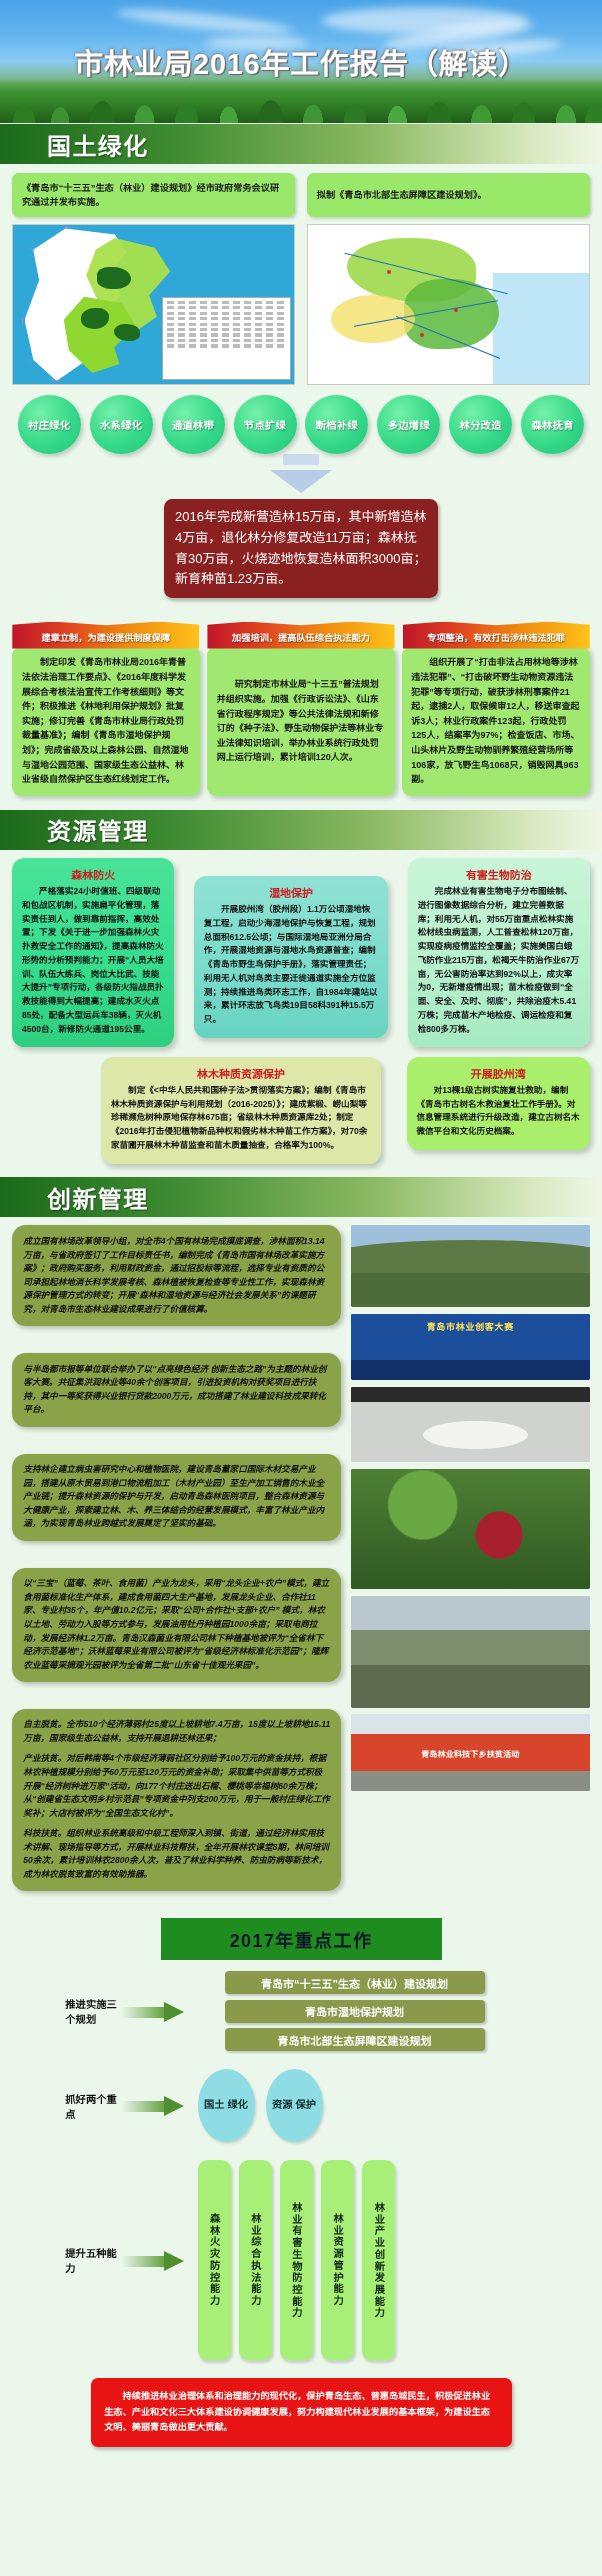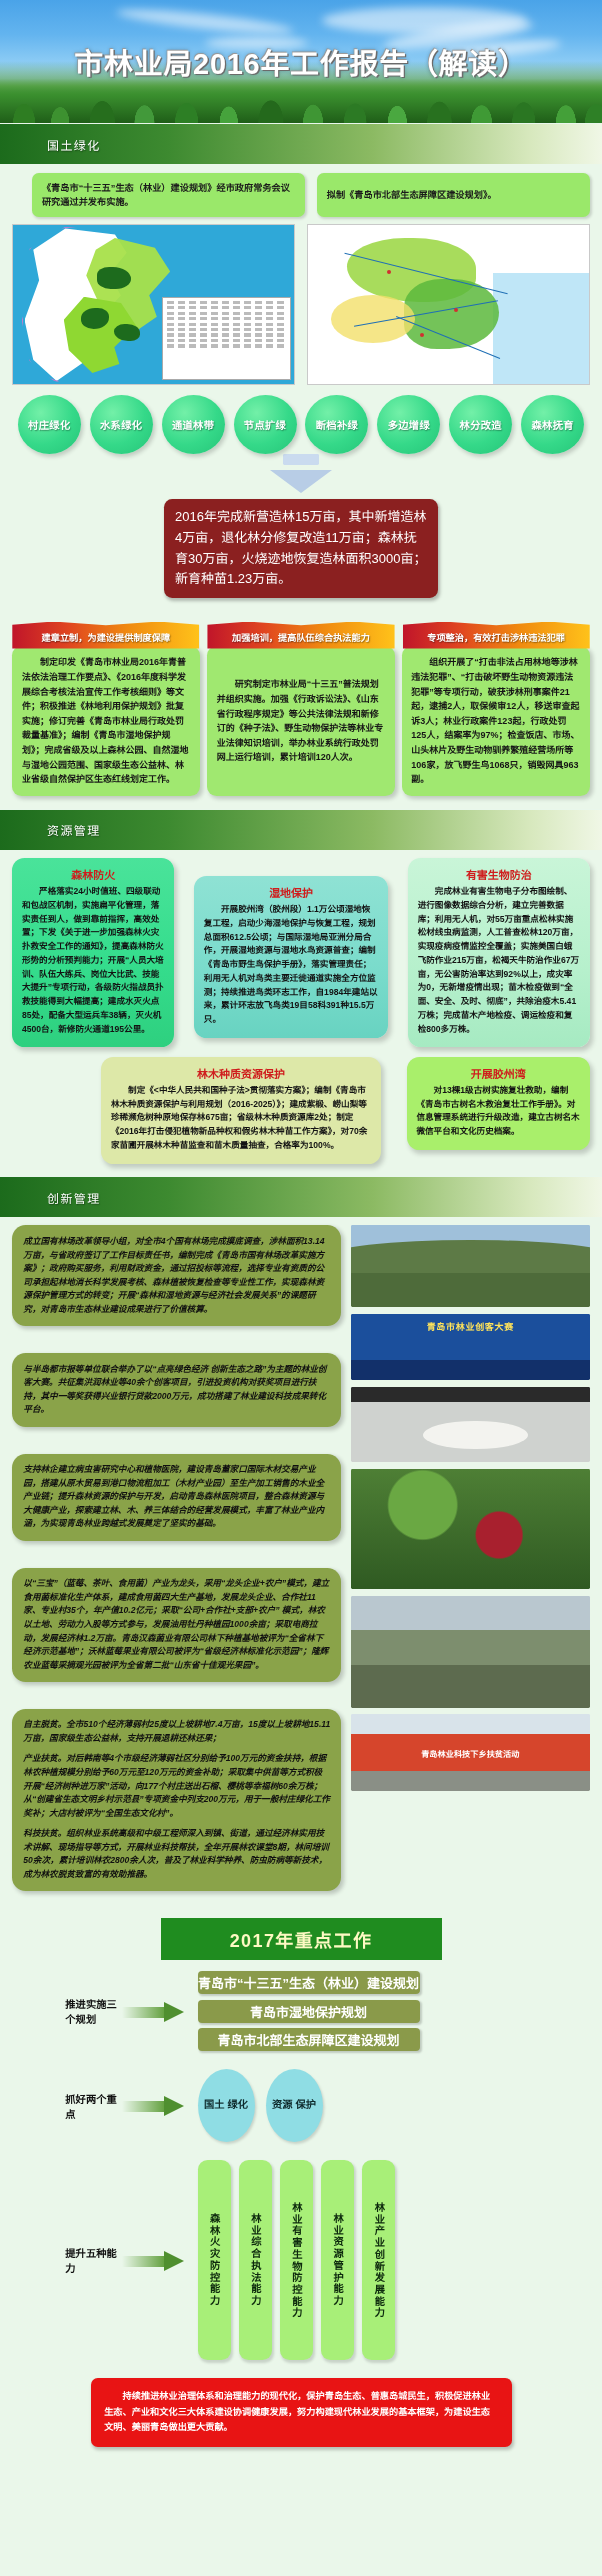--- a/index.html
+++ b/index.html
@@ -65,30 +65,30 @@
   
   .sec-bar {
     height: 40px;
     background: linear-gradient(to right, #1c6b1c 0%, #3d8a30 28%, #8cba63 62%, #d7e8bd 88%, #f0f7e6 100%);
     display: flex;
     align-items: center;
     padding-left: 47px;
     margin-top: 1.4px;
   }
   .sec-bar h2 {
-    font-size: 12px;
+    font-size: 24px;
     color: #fff;
-    font-weight: normal;
+    font-weight: bold;
     letter-spacing: 1.4px;
     text-shadow: 0.7px 0.7px 1.4px rgba(0,0,0,.45);
   }
   .sec-body { padding: 8.2px 12.3px 12.3px; background: #eaf7ea; }
 
   
-  .s1-row { display: flex; gap: 12.3px; justify-content: space-between; margin-left: 20px; }
+  .s1-row { display: flex; gap: 12.3px; justify-content: space-between; }
   .s1-note {
     flex: 1;
     background: #9ae86a;
     border-radius: 6.8px;
     padding: 8.2px 9.6px;
     font-size: 9.2px;
     line-height: 1.55;
     color: #1b1b1b;
     font-weight: bold;
     box-shadow: 1.4px 1.4px 2.7px rgba(0,0,0,.15);
@@ -225,34 +225,35 @@
   .ph-berry { height: 120px; background: radial-gradient(circle at 30% 30%, #6aa843 0 18%, transparent 19%), radial-gradient(circle at 62% 55%, #a8202e 0 14%, transparent 15%), linear-gradient(to bottom,#4e7f35,#2f5a22); }
   .ph-crowd { height: 112px; background: linear-gradient(to bottom,#b9c7cf 0 30%, #7d8e6e 30% 62%, #5d6b4f 62% 100%); }
   .ph-truck { height: 77px; background: linear-gradient(to bottom,#d8e3ea 0 26%, #d6452c 26% 74%, #8a8f86 74% 100%); color:#fff; font-size:8.2px; font-weight:bold; display:flex; align-items:center; justify-content:center; text-align:center; }
 
   
   .s5 { background: #eaf7ea; padding: 15px 12.3px 18px; }
   .s5-title {
     width: 281px; margin: 0 auto 11px; height: 42px;
     background: #1f8c1f;
     display: flex; align-items: center; justify-content: center;
-    color: #fef9c3; font-size: 18px; font-weight: bold; letter-spacing: 1.4px;
+    color: #0f172a; font-size: 18px; font-weight: bold; letter-spacing: 1.4px;
   }
   .s5-block { display: flex; align-items: center; margin-bottom: 18px; }
   .s5-label { width: 110px; font-size: 10.3px; font-weight: bold; color: #111; padding-left: 53px; }
   .s5-arrow { width: 63px; height: 19px; position: relative; margin-right: 12.3px; flex: none; }
   .s5-arrow .shaft { position: absolute; left: 0; top: 4.8px; width: 44px; height: 11px; background: linear-gradient(to right, #eaf7ea, #5f9e3a); }
   .s5-arrow .head { position: absolute; left: 42px; top: 0; width: 0; height: 0; border-top: 10.3px solid transparent; border-bottom: 10.3px solid transparent; border-left: 20.5px solid #4f8f2f; }
   .s5-plans { display: flex; flex-direction: column; gap: 5.5px; }
   .plan-bar {
-    width: 222px; height: 23px; border-radius: 4.1px;
+    width: 260px; height: 23px; border-radius: 4.1px;
     background: #8a9a4a;
-    color: #fff; font-size: 13px; font-weight: bold;
+    color: #fff; font-size: 11px; font-weight: bold;
     display: flex; align-items: center; justify-content: center;
     box-shadow: 1.4px 1.4px 2.1px rgba(0,0,0,.18);
+    margin-left: 27px;
   }
   .s5-ovals { display: flex; gap: 11px; }
   .oval {
     width: 57px; height: 73px; border-radius: 50%;
     background: #8fdde4;
     display: flex; align-items: center; justify-content: center;
     color: #0e2a2c; font-size: 10.3px; font-weight: bold; line-height: 1.25; text-align: center;
     box-shadow: 1.4px 2.1px 2.7px rgba(0,0,0,.15);
   }
   .s5-caps { display: flex; gap: 8.2px; }

